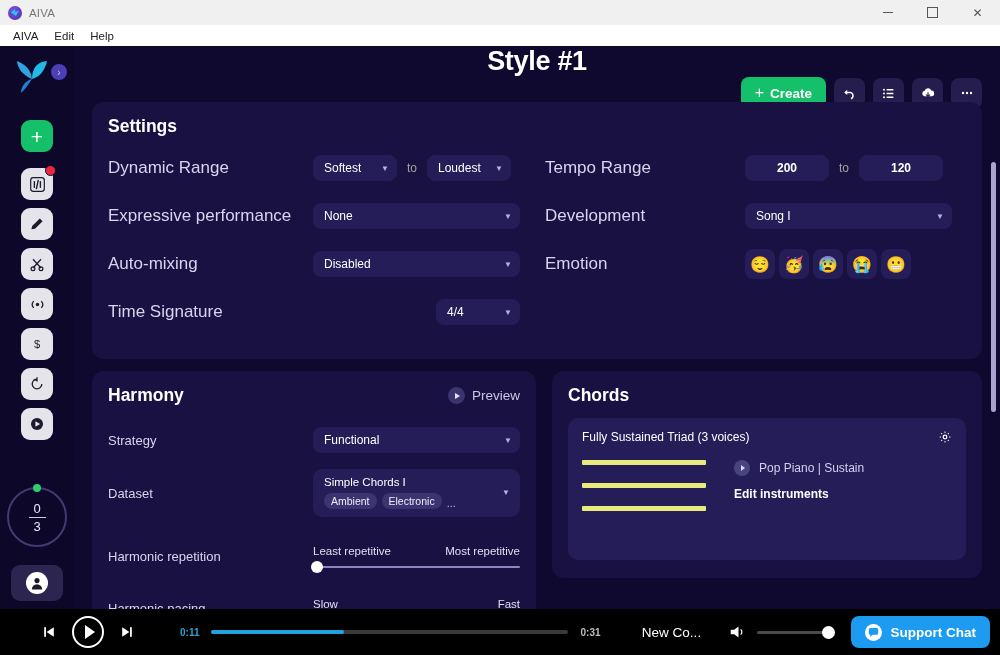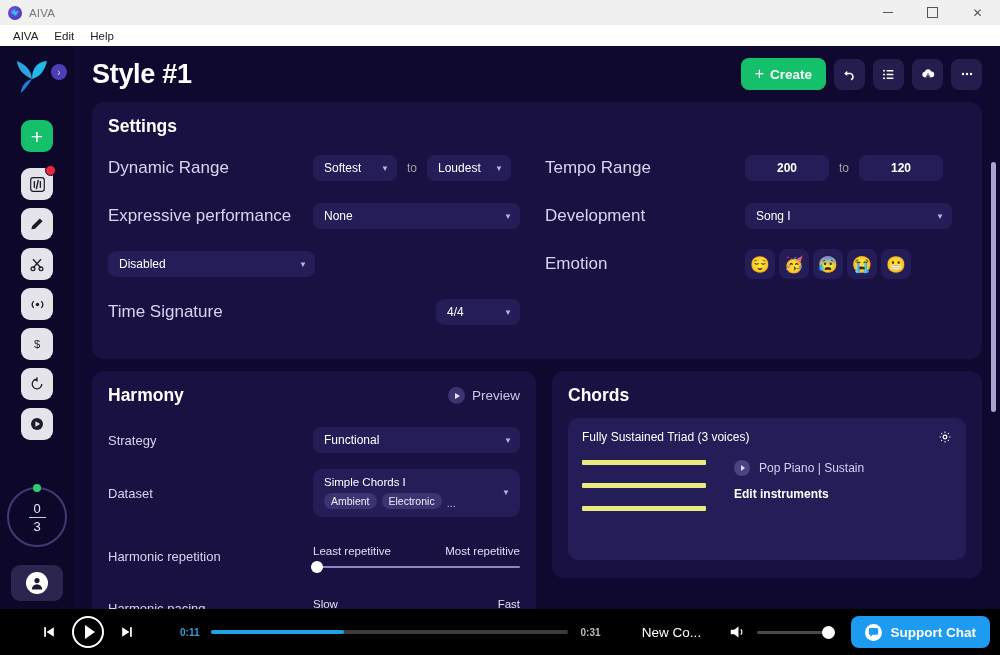--- a/index.html
+++ b/index.html
@@ -95,21 +95,21 @@
     display: flex; align-items: center; justify-content: center;
   }
   .avatar-circ {
     width: 22px; height: 22px; border-radius: 50%; background: #fff;
     display: flex; align-items: center; justify-content: center;
   }
 
   
   .main { flex: 1; position: relative; overflow: hidden; background: #0f0930; }
   .topbar {
-    height: 56px; display: flex; align-items: center; padding: 0 18px 0 18px;
+    height: 56px; display: flex; align-items: center; padding: 0 18px 0 18px; flex-direction: column;
   }
   .page-title { font-size: 27px; font-weight: bold; color: #fff; letter-spacing: -0.3px; }
   .top-actions { margin-left: auto; display: flex; align-items: center; gap: 8px; }
   .btn-create {
     background: #14c06a; color: #fff; border-radius: 8px; height: 32px;
     display: flex; align-items: center; gap: 6px; padding: 0 14px;
     font-size: 13.5px; font-weight: bold; border: none;
   }
   .btn-create .pl { font-size: 16px; font-weight: 400; line-height: 1; }
   .icon-btn {
@@ -437,20 +437,21 @@
 
               <div class="row settings-row">
                 <div class="row-label">Expressive performance</div>
                 <div class="select sel-wide">
                   <span class="cv">None</span>
                   <span class="caret">▼</span>
                 </div>
               </div>
 
               <div class="row settings-row">
+                <div class="row-label">Auto-mixing</div>
                 <div class="select sel-wide">
                   <span class="cv">Disabled</span>
                   <span class="caret">▼</span>
                 </div>
               </div>
 
               <div class="row settings-row">
                 <div class="row-label">Time Signature</div>
                 <div style="margin-left:123px">
                   <div class="select sel-sm">

